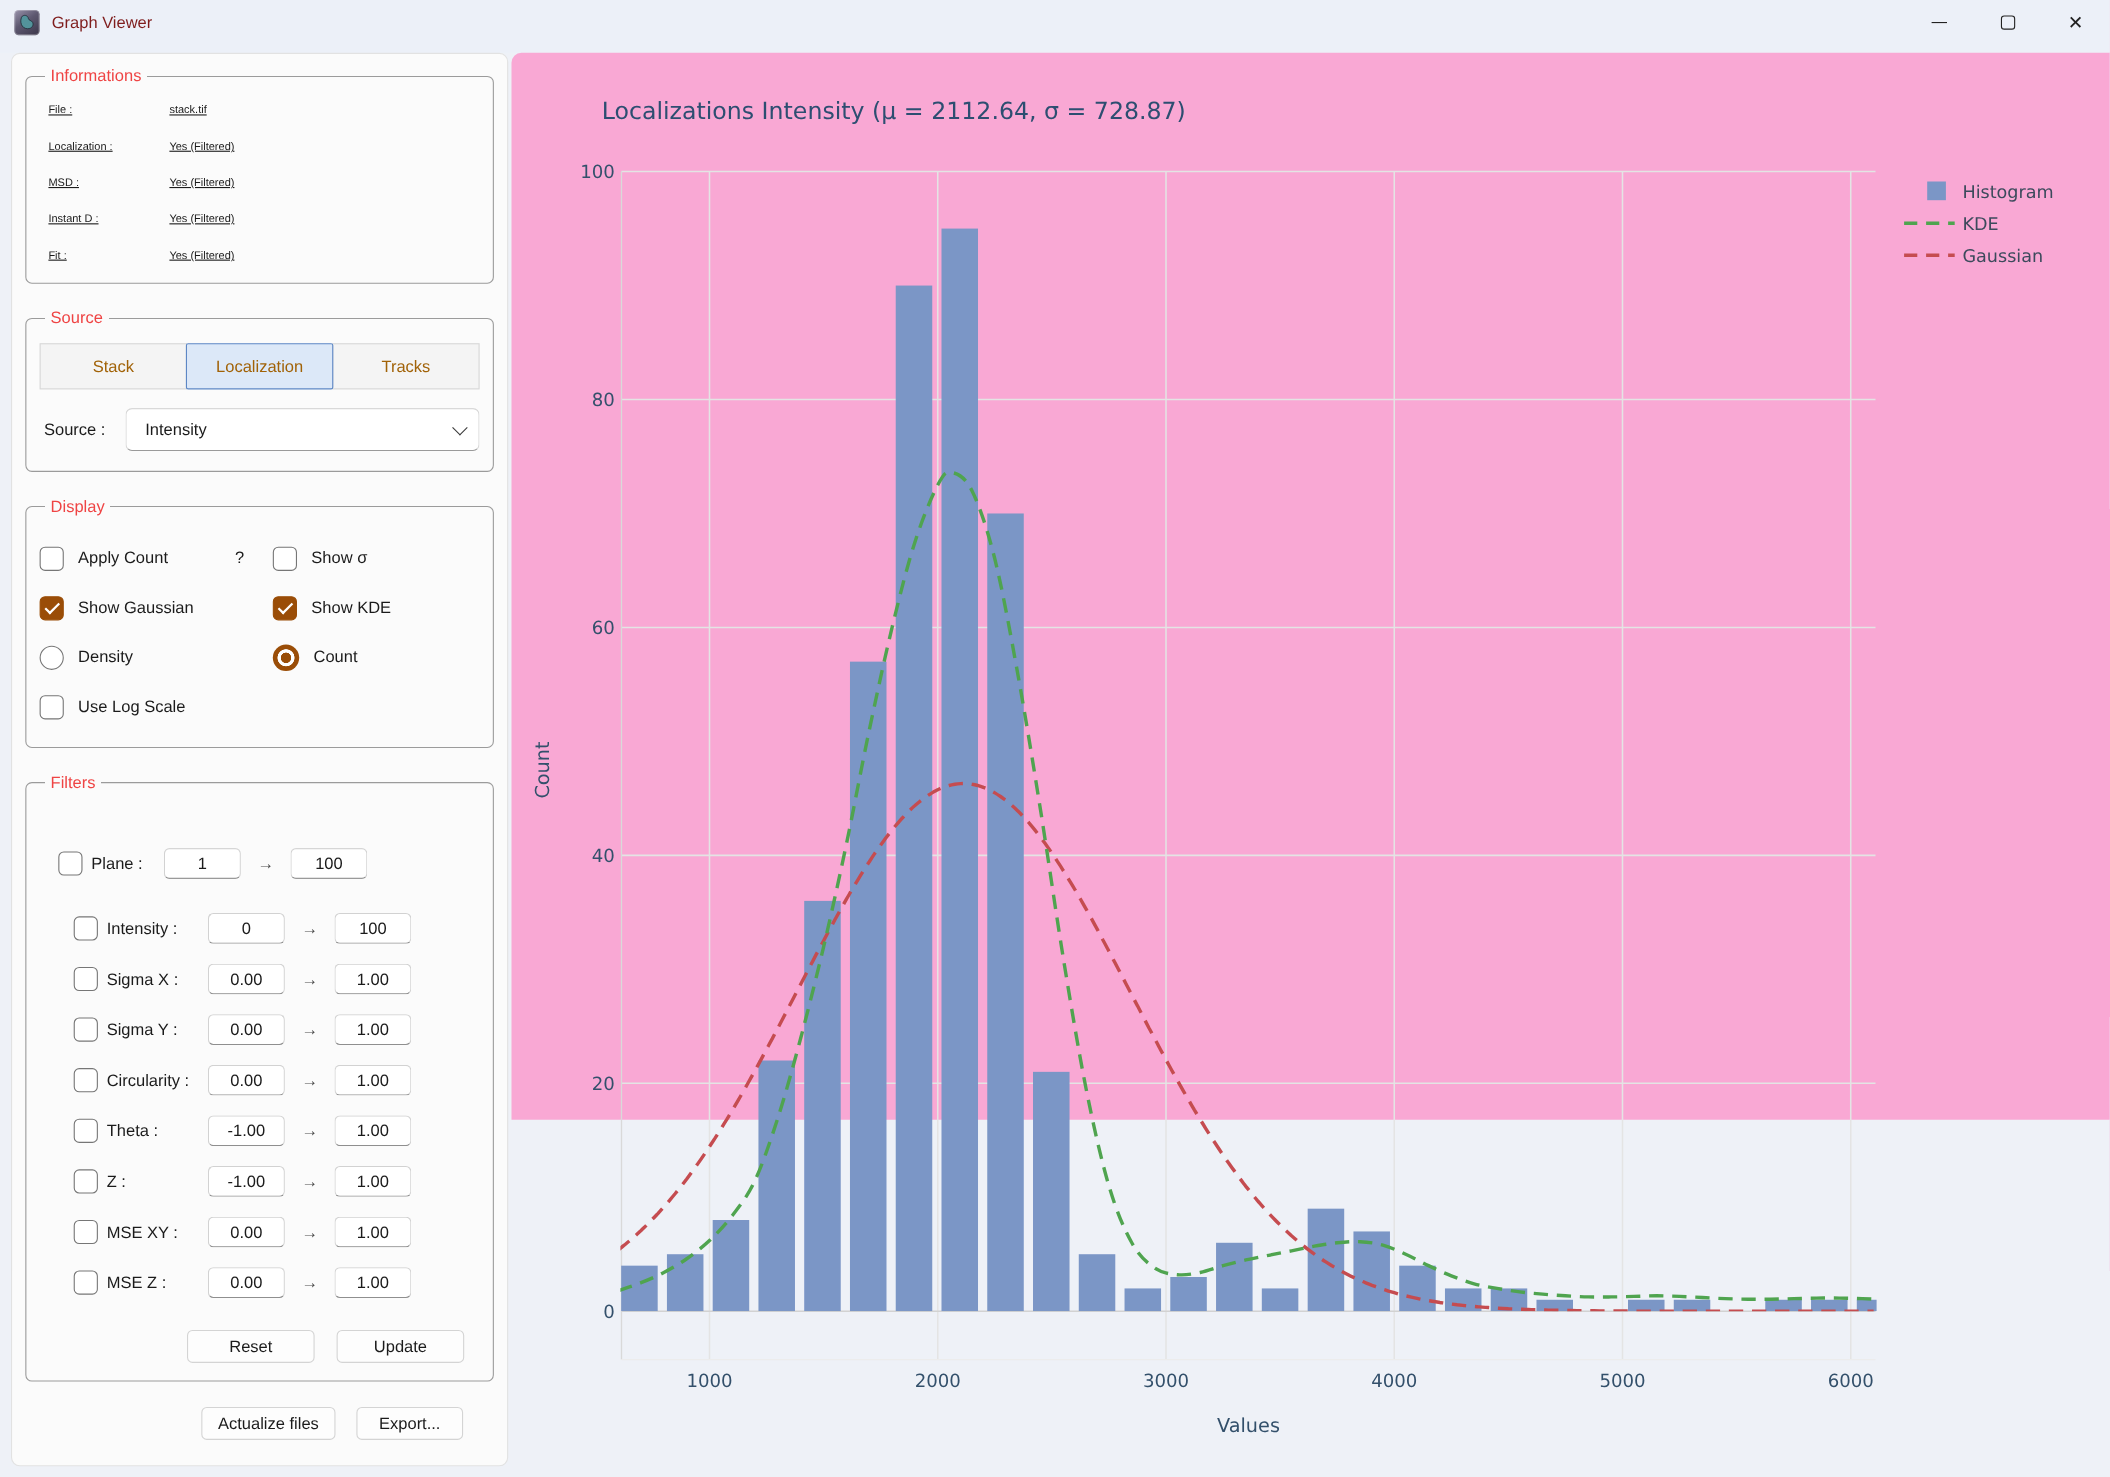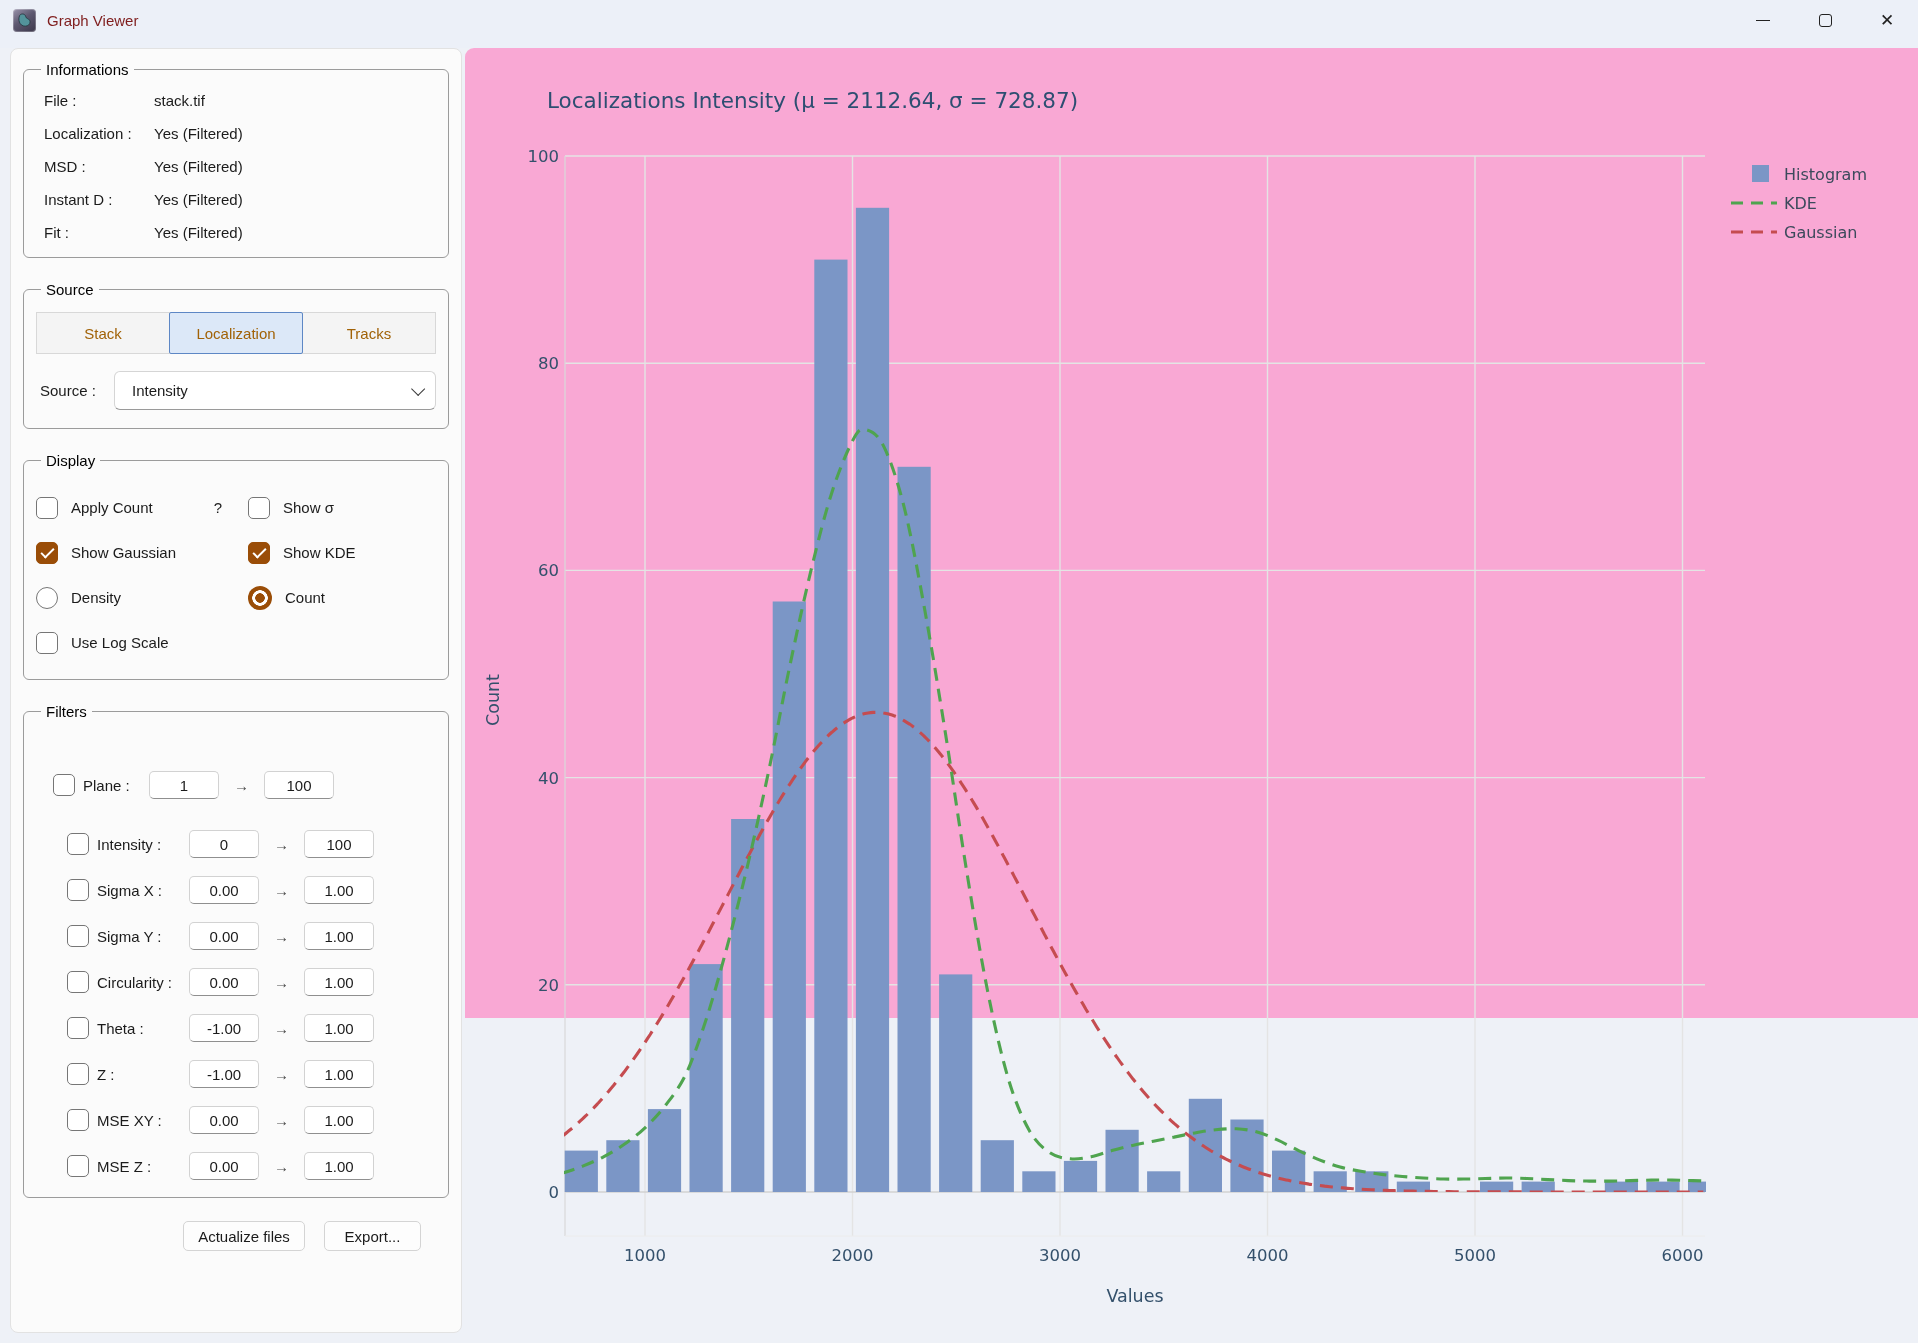--- a/index.html
+++ b/index.html
@@ -19,24 +19,24 @@
   .glyph-max { width:13px; height:13px; border:1.6px solid #222; border-radius:3px; display:inline-block; }
   .glyph-close { font-size:17px; line-height:1; color:#222; }
 
   
   .main-area { position:absolute; left:465px; top:48px; width:1453px; height:970px; background:#f9a8d4; border-top-left-radius:9px; }
 
   
   .left-panel { position:absolute; left:10px; top:48px; width:452px; height:1285px; background:#fbfbfb;
                 border:1px solid #e2e2e2; border-radius:8px; padding:12px 12px 10px 12px; }
   fieldset.group { border:1px solid #9b9b9b; border-radius:6px; margin:0 0 23px 0; padding:6px 10px 8px 10px; background:transparent; }
-  fieldset.group legend { font-size:15px; padding:0 5px; margin-left:7px; color:#000000; }
-
-  
-  .info-row { display:grid; grid-template-columns:110px 1fr; align-items:center; height:33px; padding-left:10px; font-size:15px; }
+  fieldset.group legend { font-size:15px; padding:0 5px; margin-left:7px; color:#ef4444; }
+
+  
+  .info-row { display:grid; grid-template-columns:110px 1fr; align-items:center; height:33px; padding-left:10px; font-size:10px;text-decoration:underline; }
 
   
   .tabs { display:flex; margin:8px 2px 12px 2px; }
   .tab { flex:1; height:42px; display:flex; align-items:center; justify-content:center; font-size:15px;
          background:#f4f4f4; border:1px solid #d8d8d8; margin-left:-1px; color:#a16207; }
   .tab:first-child { margin-left:0; }
   .tab.active { background:#dce8f8; border:1.5px solid #5d87c5; border-radius:2px; z-index:2; }
   .source-row { display:flex; align-items:center; margin:17px 2px 10px 2px;justify-content:space-between; }
   .source-label { font-size:15px; width:78px; padding-left:4px; }
   .dropdown { flex:1; height:39px; background:#fff; border:1px solid #d5d5d5; border-bottom:1.6px solid #9a9a9a;
@@ -327,19 +327,23 @@
           <div class="num-input">1.00</div>
         </div>
         <div class="filter-row">
           <span class="cb"></span>
           <span class="flabel">MSE Z :</span>
           <div class="num-input">0.00</div>
           <span class="arrow">→</span>
           <div class="num-input">1.00</div>
         </div>
       </div>
+    <div class="filter-btns">
+      <div class="btn">Reset</div>
+      <div class="btn">Update</div>
+    </div>
   </fieldset>
 
   <div class="panel-actions">
     <div class="btn btn-actualize">Actualize files</div>
     <div class="btn btn-export">Export...</div>
   </div>
 </div>
 
 </body></html>

